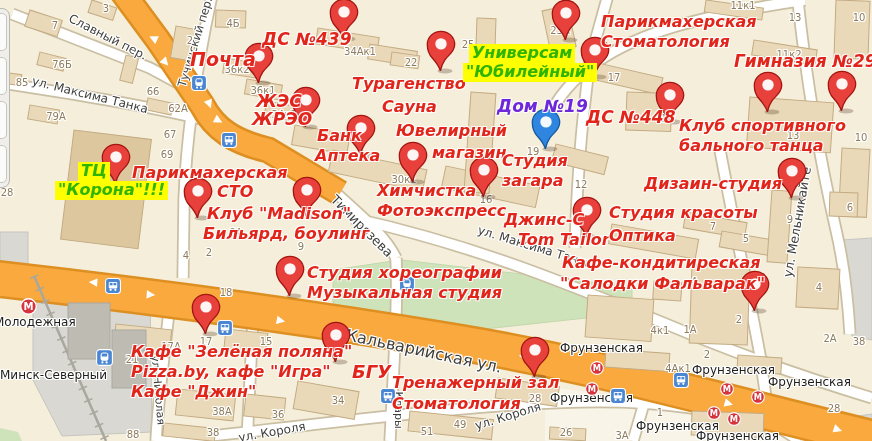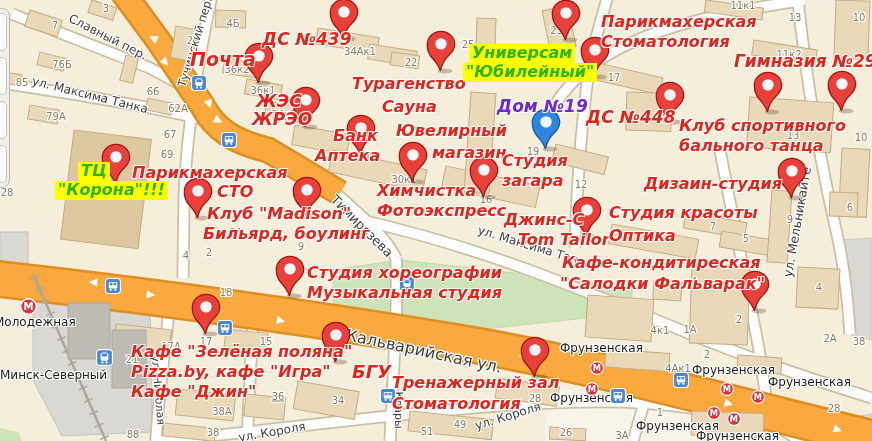--- a/index.html
+++ b/index.html
@@ -205,21 +205,21 @@
       <div class="bnum halo" style="left: 713px; top: 226px;">7</div>
       <div class="bnum halo" style="left: 746px; top: 238px;">5</div>
       <div class="bnum halo" style="left: 850px; top: 207px;">6</div>
       <div class="bnum halo" style="left: 226px; top: 292px;">18</div>
       <div class="bnum halo" style="left: 171px; top: 346px;">17А</div>
       <div class="bnum halo" style="left: 206px; top: 341px;">17</div>
       <div class="bnum halo" style="left: 266px; top: 341px;">15</div>
       <div class="bnum halo" style="left: 132px; top: 359px;">21</div>
       <div class="bnum halo" style="left: 338px; top: 400px;">34</div>
       <div class="bnum halo" style="left: 222px; top: 411px;">38А</div>
-      <div class="bnum halo" style="left: 278px; top: 396px; text-decoration: underline;">36</div>
+      <div class="bnum halo" style="left: 278px; top: 414px;">36</div>
       <div class="bnum halo" style="left: 213px; top: 432px;">38</div>
       <div class="bnum halo" style="left: 133px; top: 434px;">88</div>
       <div class="bnum halo" style="left: 460px; top: 424px;">49</div>
       <div class="bnum halo" style="left: 427px; top: 431px;">51</div>
       <div class="bnum halo" style="left: 535px; top: 398px;">28</div>
       <div class="bnum halo" style="left: 566px; top: 432px;">26</div>
       <div class="bnum halo" style="left: 694px; top: 281px;">4</div>
       <div class="bnum halo" style="left: 819px; top: 287px;">4</div>
       <div class="bnum halo" style="left: 739px; top: 319px;">2</div>
       <div class="bnum halo" style="left: 690px; top: 329px;">1А</div>
@@ -486,21 +486,21 @@
       <div class="poi red" style="left: 734px; top: 53px; font-size: 17px;">Гимназия №29</div>
       <div class="poi red" style="left: 586px; top: 109px; font-size: 17px;">ДС №448</div>
       <div class="poi red" style="left: 679px; top: 138px;">бального танца</div>
       <div class="poi red" style="left: 679px; top: 118px;">Клуб спортивного</div>
       <div class="poi green" style="left: 79px; top: 163px;">ТЦ</div>
       <div class="poi green" style="left: 56px; top: 182px;">"Корона"!!!</div>
       <div class="poi red" style="left: 132px; top: 165px;">Парикмахерская</div>
       <div class="poi red" style="left: 217px; top: 184px;">СТО</div>
       <div class="poi red" style="left: 207px; top: 206px;">Клуб "Madison"</div>
       <div class="poi red" style="left: 203px; top: 226px;">Бильярд, боулинг</div>
-      <div class="poi red" style="left: 317px; top: 128px; margin-left: 16px;">Банк</div>
+      <div class="poi red" style="left: 317px; top: 128px;">Банк</div>
       <div class="poi red" style="left: 315px; top: 148px;">Аптека</div>
       <div class="poi red" style="left: 396px; top: 123px;">Ювелирный</div>
       <div class="poi red" style="left: 432px; top: 145px;">магазин</div>
       <div class="poi red" style="left: 377px; top: 203px;">Фотоэкспресс</div>
       <div class="poi red" style="left: 377px; top: 183px;">Химчистка</div>
       <div class="poi red" style="left: 502px; top: 153px;">Студия</div>
       <div class="poi red" style="left: 502px; top: 173px;">загара</div>
       <div class="poi red" style="left: 504px; top: 212px;">Джинс-С</div>
       <div class="poi red" style="left: 518px; top: 232px;">Tom Tailor</div>
       <div class="poi red" style="left: 609px; top: 205px;">Студия красоты</div>

